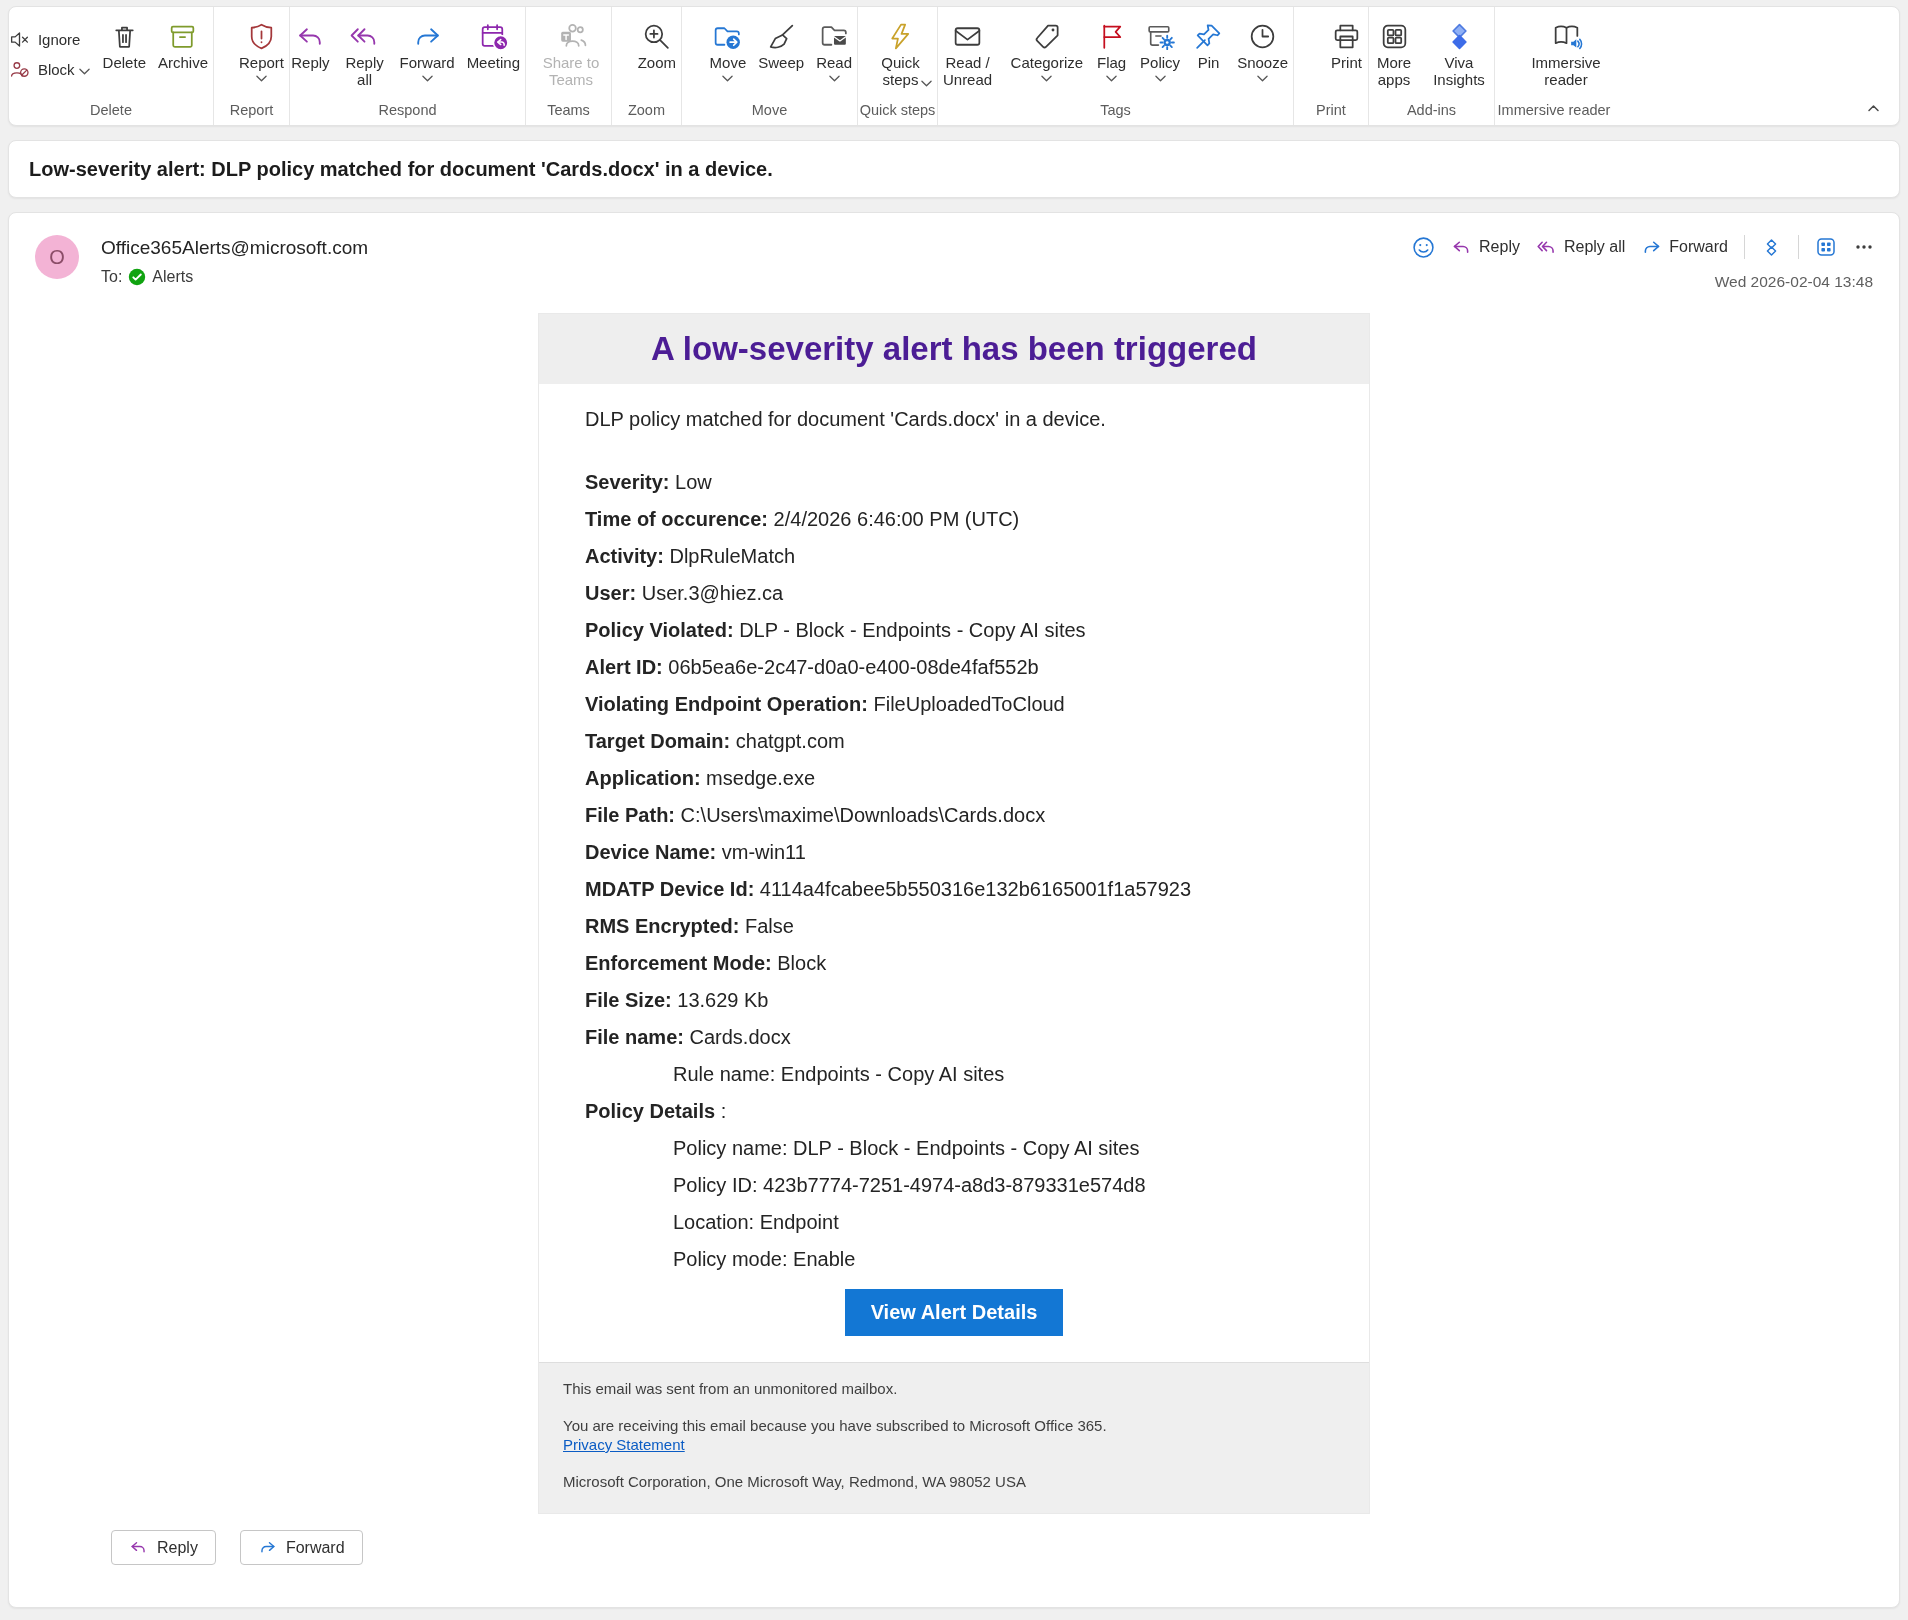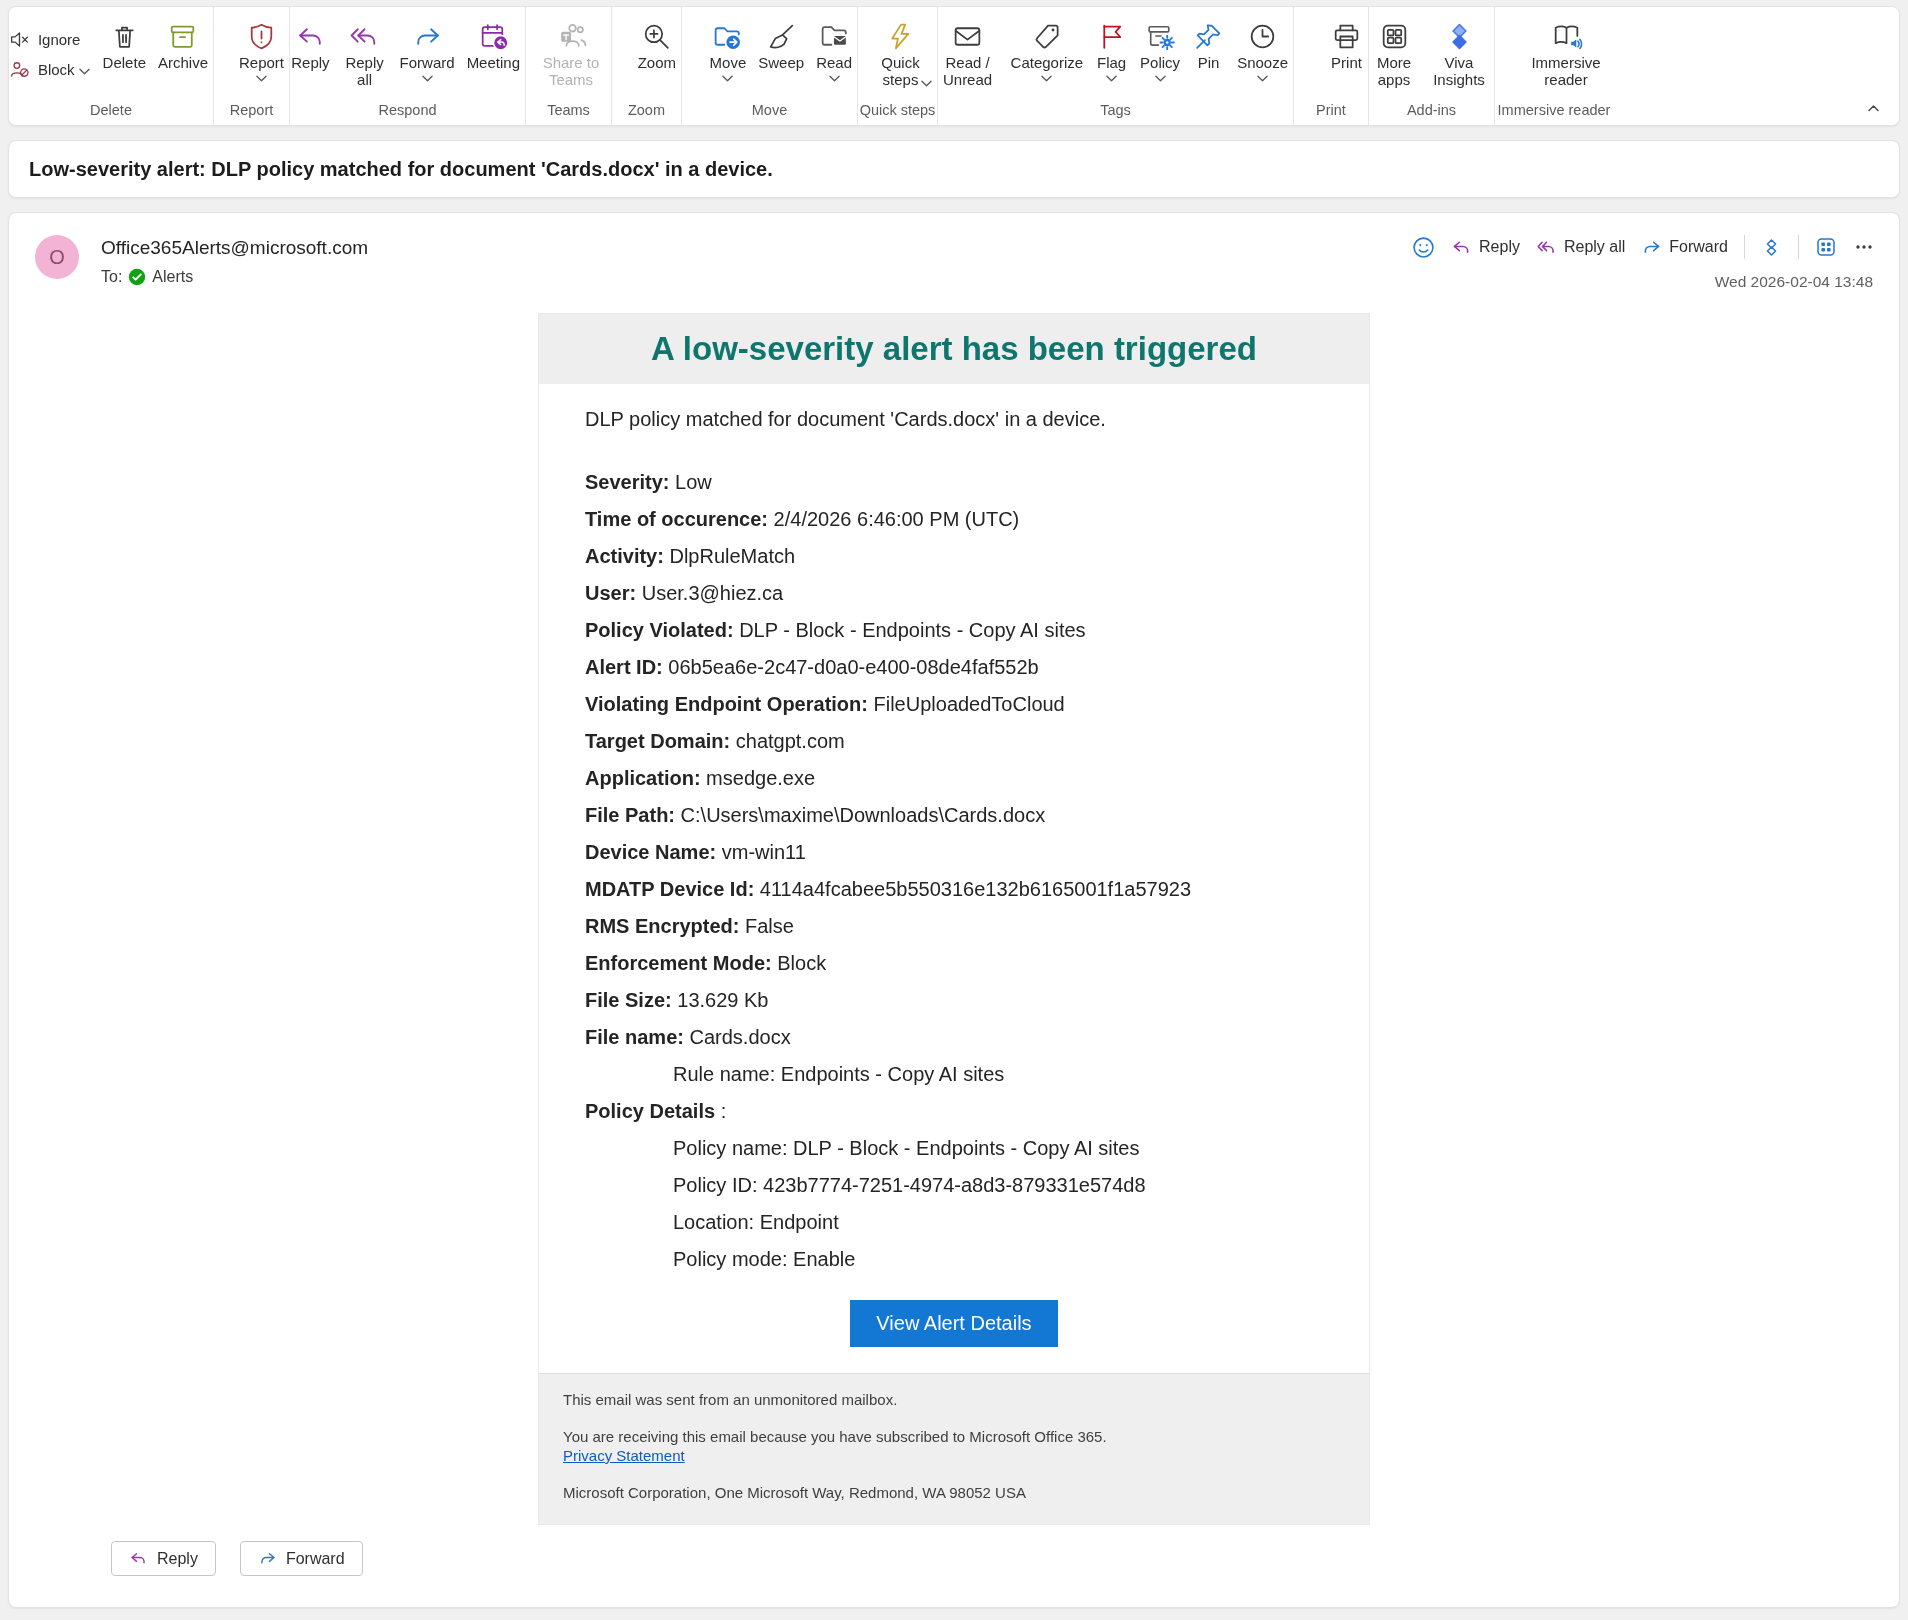--- a/index.html
+++ b/index.html
@@ -39,27 +39,27 @@
   .avatar{position:absolute;left:26px;top:22px;width:44px;height:44px;border-radius:50%;background:#f3b3d5;color:#8b4d68;display:flex;align-items:center;justify-content:center;font-size:20px;}
   .sender{margin-left:66px;font-size:19px;color:#242424;padding-top:2px;}
   .to-line{margin-left:66px;margin-top:9px;font-size:16px;color:#3b3b3b;display:flex;align-items:flex-end;gap:6px;}
   .hdr-actions{position:absolute;top:22px;right:24px;display:flex;align-items:center;gap:16px;font-size:16px;color:#2f2f2f;}
   .hdr-act{display:flex;align-items:center;gap:7px;cursor:pointer;}
   .hdr-div{width:1px;height:24px;background:#d6d6d6;}
   .hdr-date{position:absolute;top:60px;right:26px;font-size:15.5px;color:#5f5f5f;}
 
   
   .email{width:832px;margin:6px auto 0;border:1px solid #e9e9e9;box-sizing:border-box;background:#fff;}
-  .email-title{background:#eeeeee;text-align:center;font-size:33px;font-weight:700;color:#0f766e;padding:16px 10px;}
+  .email-title{background:#eeeeee;text-align:center;font-size:33px;font-weight:700;color:#4c1d95;padding:16px 10px;}
   .email-body{padding:25px 46px 0;font-size:20px;color:#242424;}
   .intro{margin:0 0 42px;line-height:21px;}
   .field{margin:0 0 16px;line-height:21px;}
   .indent{padding-left:88px;}
   .redact{display:inline-block;width:118px;height:19px;background:#000;vertical-align:text-bottom;margin-left:3px;}
-  .btn-view{display:block;margin:30px auto 26px;background:#1377d4;color:#fff;border:none;font-size:20px;padding:12px 26px;font-family:inherit;cursor:pointer;}
+  .btn-view{display:block;margin:19px auto 26px;background:#1377d4;color:#fff;border:none;font-size:20px;padding:12px 26px;font-family:inherit;cursor:pointer;font-weight:bold;}
   .email-footer{background:#efefef;border-top:1px solid #dedede;padding:16px 24px 22px;font-size:15px;color:#3f3f3f;}
   .email-footer p{margin:0;line-height:19px;}
   .f-gap{margin-bottom:18px !important;}
   .footer-link{color:#0b5cc4;text-decoration:underline;cursor:pointer;display:inline-block;}
 
   .bottom-actions{margin:16px 0 0 102px;display:flex;gap:24px;}
   .pill-btn{display:inline-flex;align-items:center;gap:9px;border:1px solid #c6c6c6;border-radius:4px;background:#fff;padding:7px 17px;font-size:16px;color:#2f2f2f;font-family:inherit;cursor:pointer;}
 </style>
 </head>
 <body>

